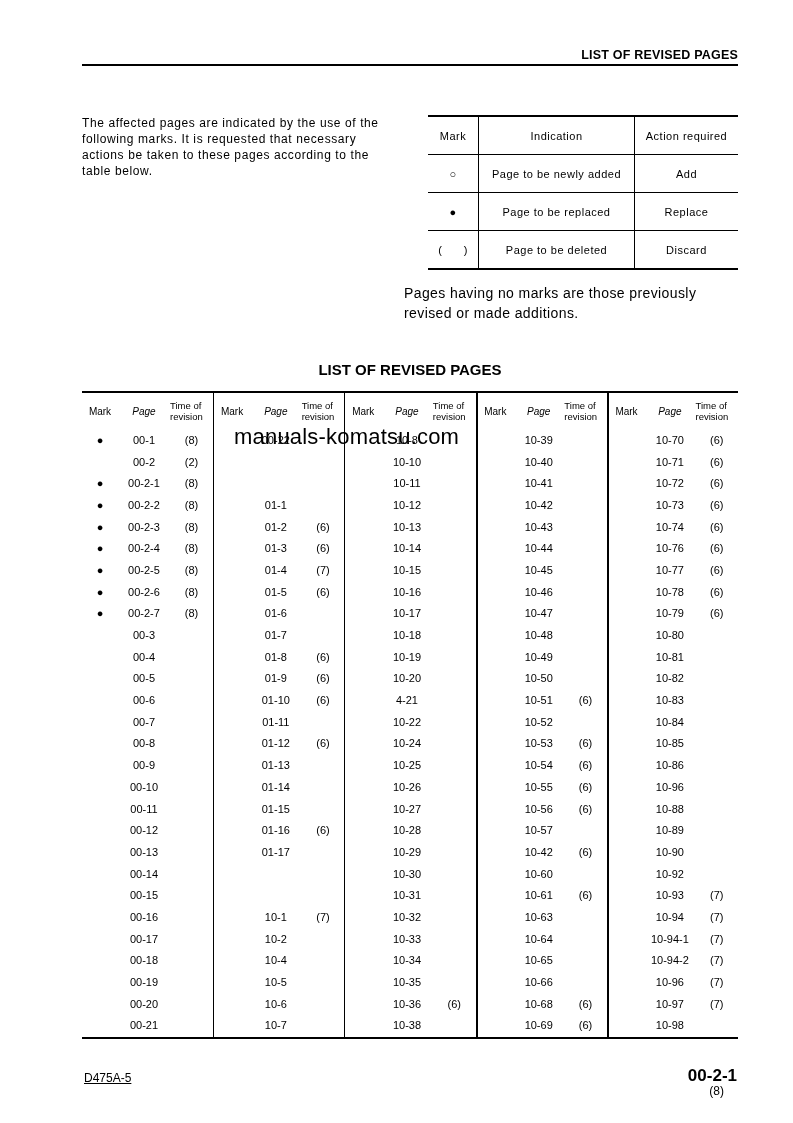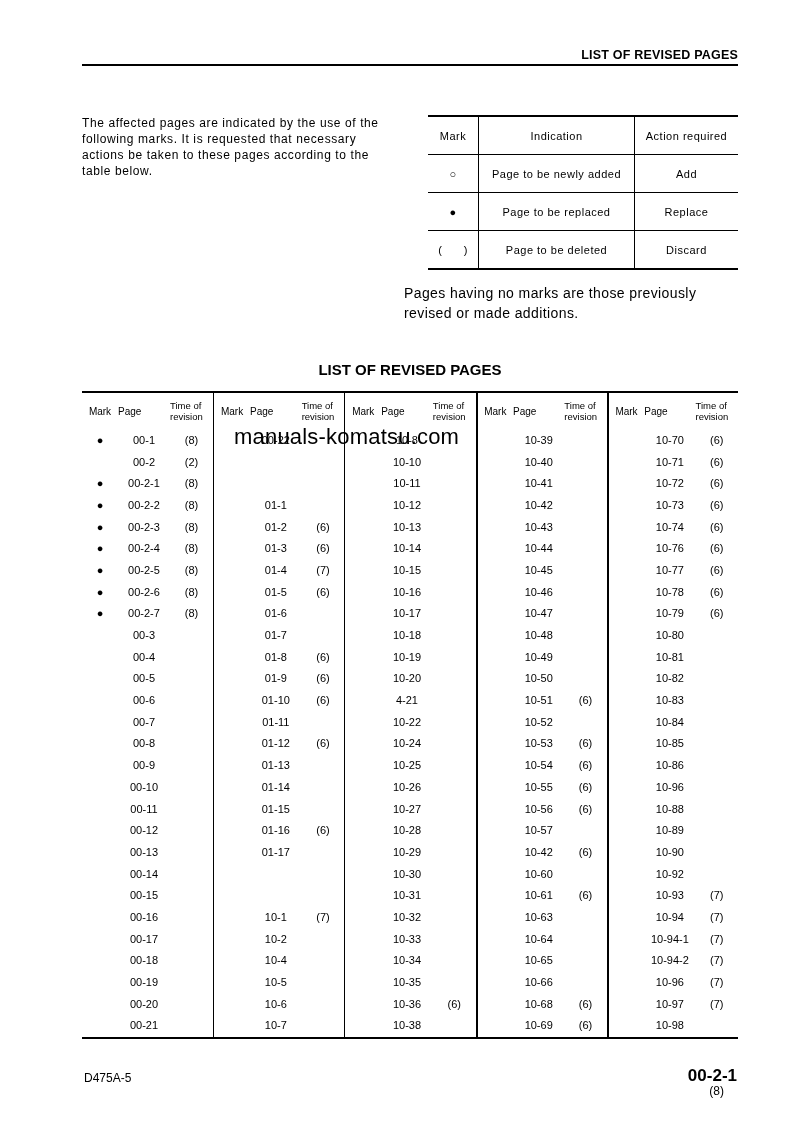--- a/index.html
+++ b/index.html
@@ -14,29 +14,29 @@
   .legend td.c1 { width:50px; border-right:1px solid #000; }
   .legend td.c2 { width:155px; border-right:1px solid #000; }
   .legend-note { position:absolute; left:404px; top:283px; width:312px; font-size:14px; line-height:20px; letter-spacing:0.4px; }
   .list-title { position:absolute; left:0; width:820px; top:361px; text-align:center; font-size:15px; font-weight:bold; }
   .rev-table { position:absolute; left:82px; top:391px; width:656px; height:644px; border-top:2px solid #000; border-bottom:2px solid #000; display:flex; }
   .group { width:131.2px; height:100%; position:relative; box-sizing:border-box; }
   .group + .group { border-left:1px solid #000; }
   .group.thick { border-left:2px solid #000; }
   .ghead { height:36px; display:flex; align-items:center; font-size:10px; }
   .ghead .h-mark { width:36px; text-align:center; }
-  .ghead .h-page { width:52px; text-align:left; }
+  .ghead .h-page { width:52px; text-align:center;font-style:italic; }
   .ghead .h-time { width:43px; text-align:left; line-height:11px; font-size:9.5px; }
   .rows { position:absolute; top:36px; left:0; right:0; }
   .row { height:21.7px; display:flex; align-items:center; font-size:11px; }
   .row .mark { width:36px; text-align:center; font-size:11px; }
   .row .page { width:52px; text-align:center; }
   .row .time { width:43px; text-align:center; }
   .watermark { position:absolute; left:234px; top:424px; font-size:22px; color:#000000; letter-spacing:0.2px; }
-  .foot-model { position:absolute; left:84px; top:1071px; font-size:12px; }
+  .foot-model { position:absolute; left:84px; top:1071px; font-size:12px;text-decoration:underline; }
   .foot-page { position:absolute; right:56px; top:1066px; font-size:17px; font-weight:bold; }
   .foot-rev { position:absolute; right:69px; top:1084px; font-size:12px; }
 </style>
 </head>
 <body>
 
 <div class="hdr-title">LIST OF REVISED PAGES</div>
 <div class="hdr-rule"></div>
 
 <div class="intro">The affected pages are indicated by the use of the following marks. It is requested that necessary actions be taken to these pages according to the table below.</div>

